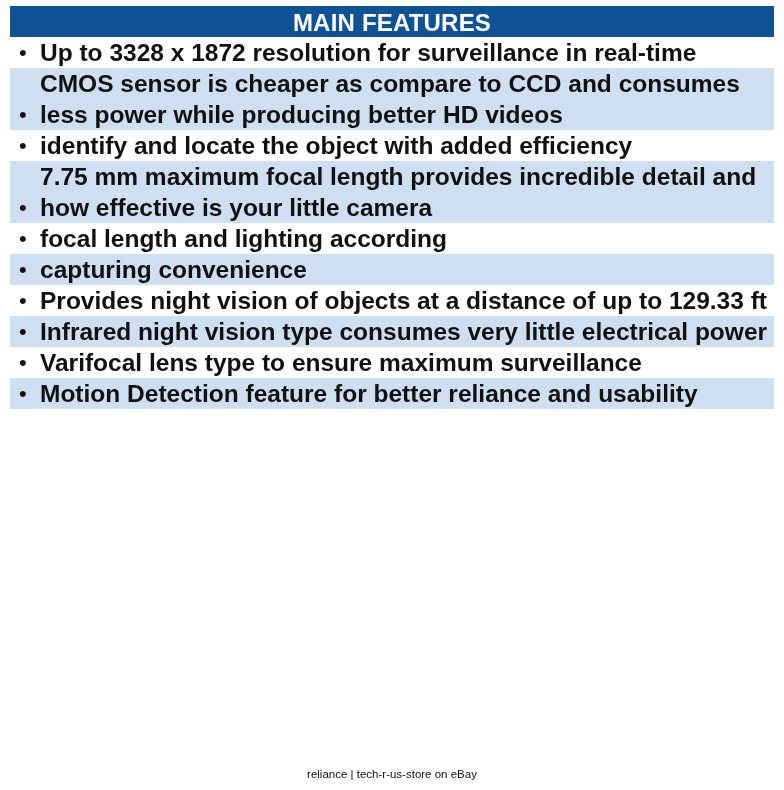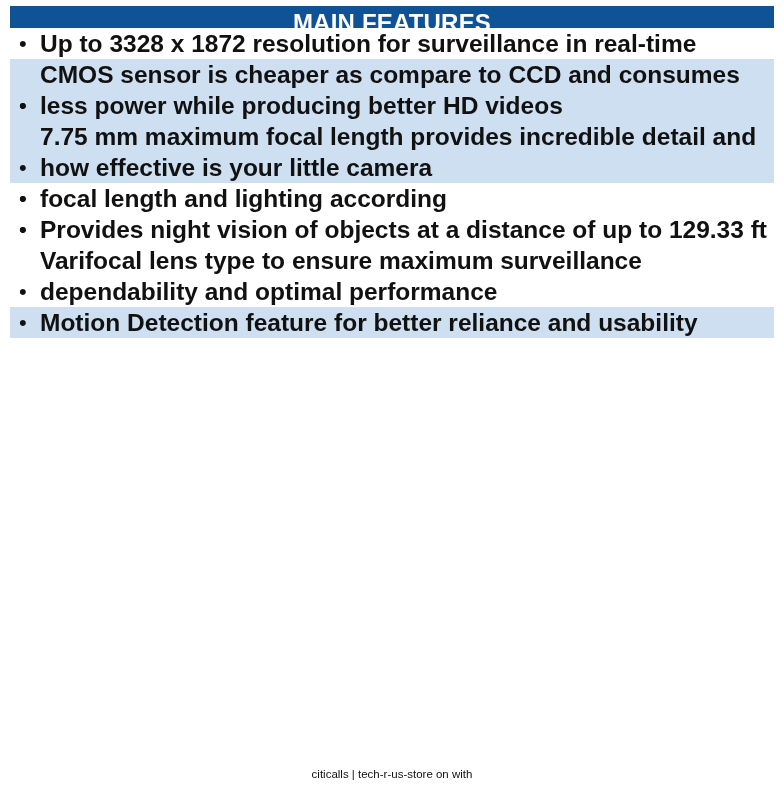--- a/index.html
+++ b/index.html
@@ -2,21 +2,21 @@
 <html><head>
 <meta charset="utf-8">
 <style>
   html, body { margin: 0; padding: 0; }
   body {
     width: 784px; height: 790px; background: #ffffff; position: relative;
     font-family: "Liberation Sans", sans-serif; color: #111111; overflow: hidden;
   }
   .panel { position: absolute; left: 10px; top: 6px; width: 764px; }
   .header {
-    height: 22px; background: #0f5296; color: #ffffff; font-weight: bold;
+    height: 31px; background: #0f5296; color: #ffffff; font-weight: bold;
     font-size: 24px; text-align: center; line-height: 33px; letter-spacing: 0.2px;
   }
   .row { position: relative; padding-left: 30px; font-size: 24.5px; line-height: 31px; }
   .row.alt { background: #cddff1; }
   .row .line { display: block; white-space: nowrap; font-weight: bold; }
   .row .bullet {
     position: absolute; left: 9px; bottom: 0; line-height: 31px; font-size: 22px;
   }
   .footer {
     position: absolute; left: 0; width: 784px; top: 768px; text-align: center;
@@ -35,51 +35,53 @@
   </div>
 
   <div class="row alt">
     <span class="bullet">•</span>
     <span class="line">CMOS sensor is cheaper as compare to CCD and consumes</span>
     <span class="line">less power while producing better HD videos</span>
   </div>
 
   <div class="row">
     <span class="bullet">•</span>
+    <span class="line">identify and locate the object with added efficiency</span>
   </div>
 
   <div class="row alt">
     <span class="bullet">•</span>
     <span class="line">7.75 mm maximum focal length provides incredible detail and</span>
     <span class="line">how effective is your little camera</span>
   </div>
 
   <div class="row">
     <span class="bullet">•</span>
     <span class="line">focal length and lighting according</span>
   </div>
 
   <div class="row alt">
     <span class="bullet">•</span>
+    <span class="line">capturing convenience</span>
   </div>
 
   <div class="row">
     <span class="bullet">•</span>
     <span class="line">Provides night vision of objects at a distance of up to 129.33 ft</span>
   </div>
 
   <div class="row alt">
     <span class="bullet">•</span>
+    <span class="line">Infrared night vision type consumes very little electrical power</span>
   </div>
 
   <div class="row">
     <span class="bullet">•</span>
     <span class="line">Varifocal lens type to ensure maximum surveillance</span>
-    <span class="line">dependability and optimal performance</span>
   </div>
 
   <div class="row alt">
     <span class="bullet">•</span>
     <span class="line">Motion Detection feature for better reliance and usability</span>
   </div>
 </div>
 
-<div class="footer">citicalls | tech-r-us-store on with</div>
+<div class="footer">reliance | tech-r-us-store on eBay</div>
 
 </body></html>

